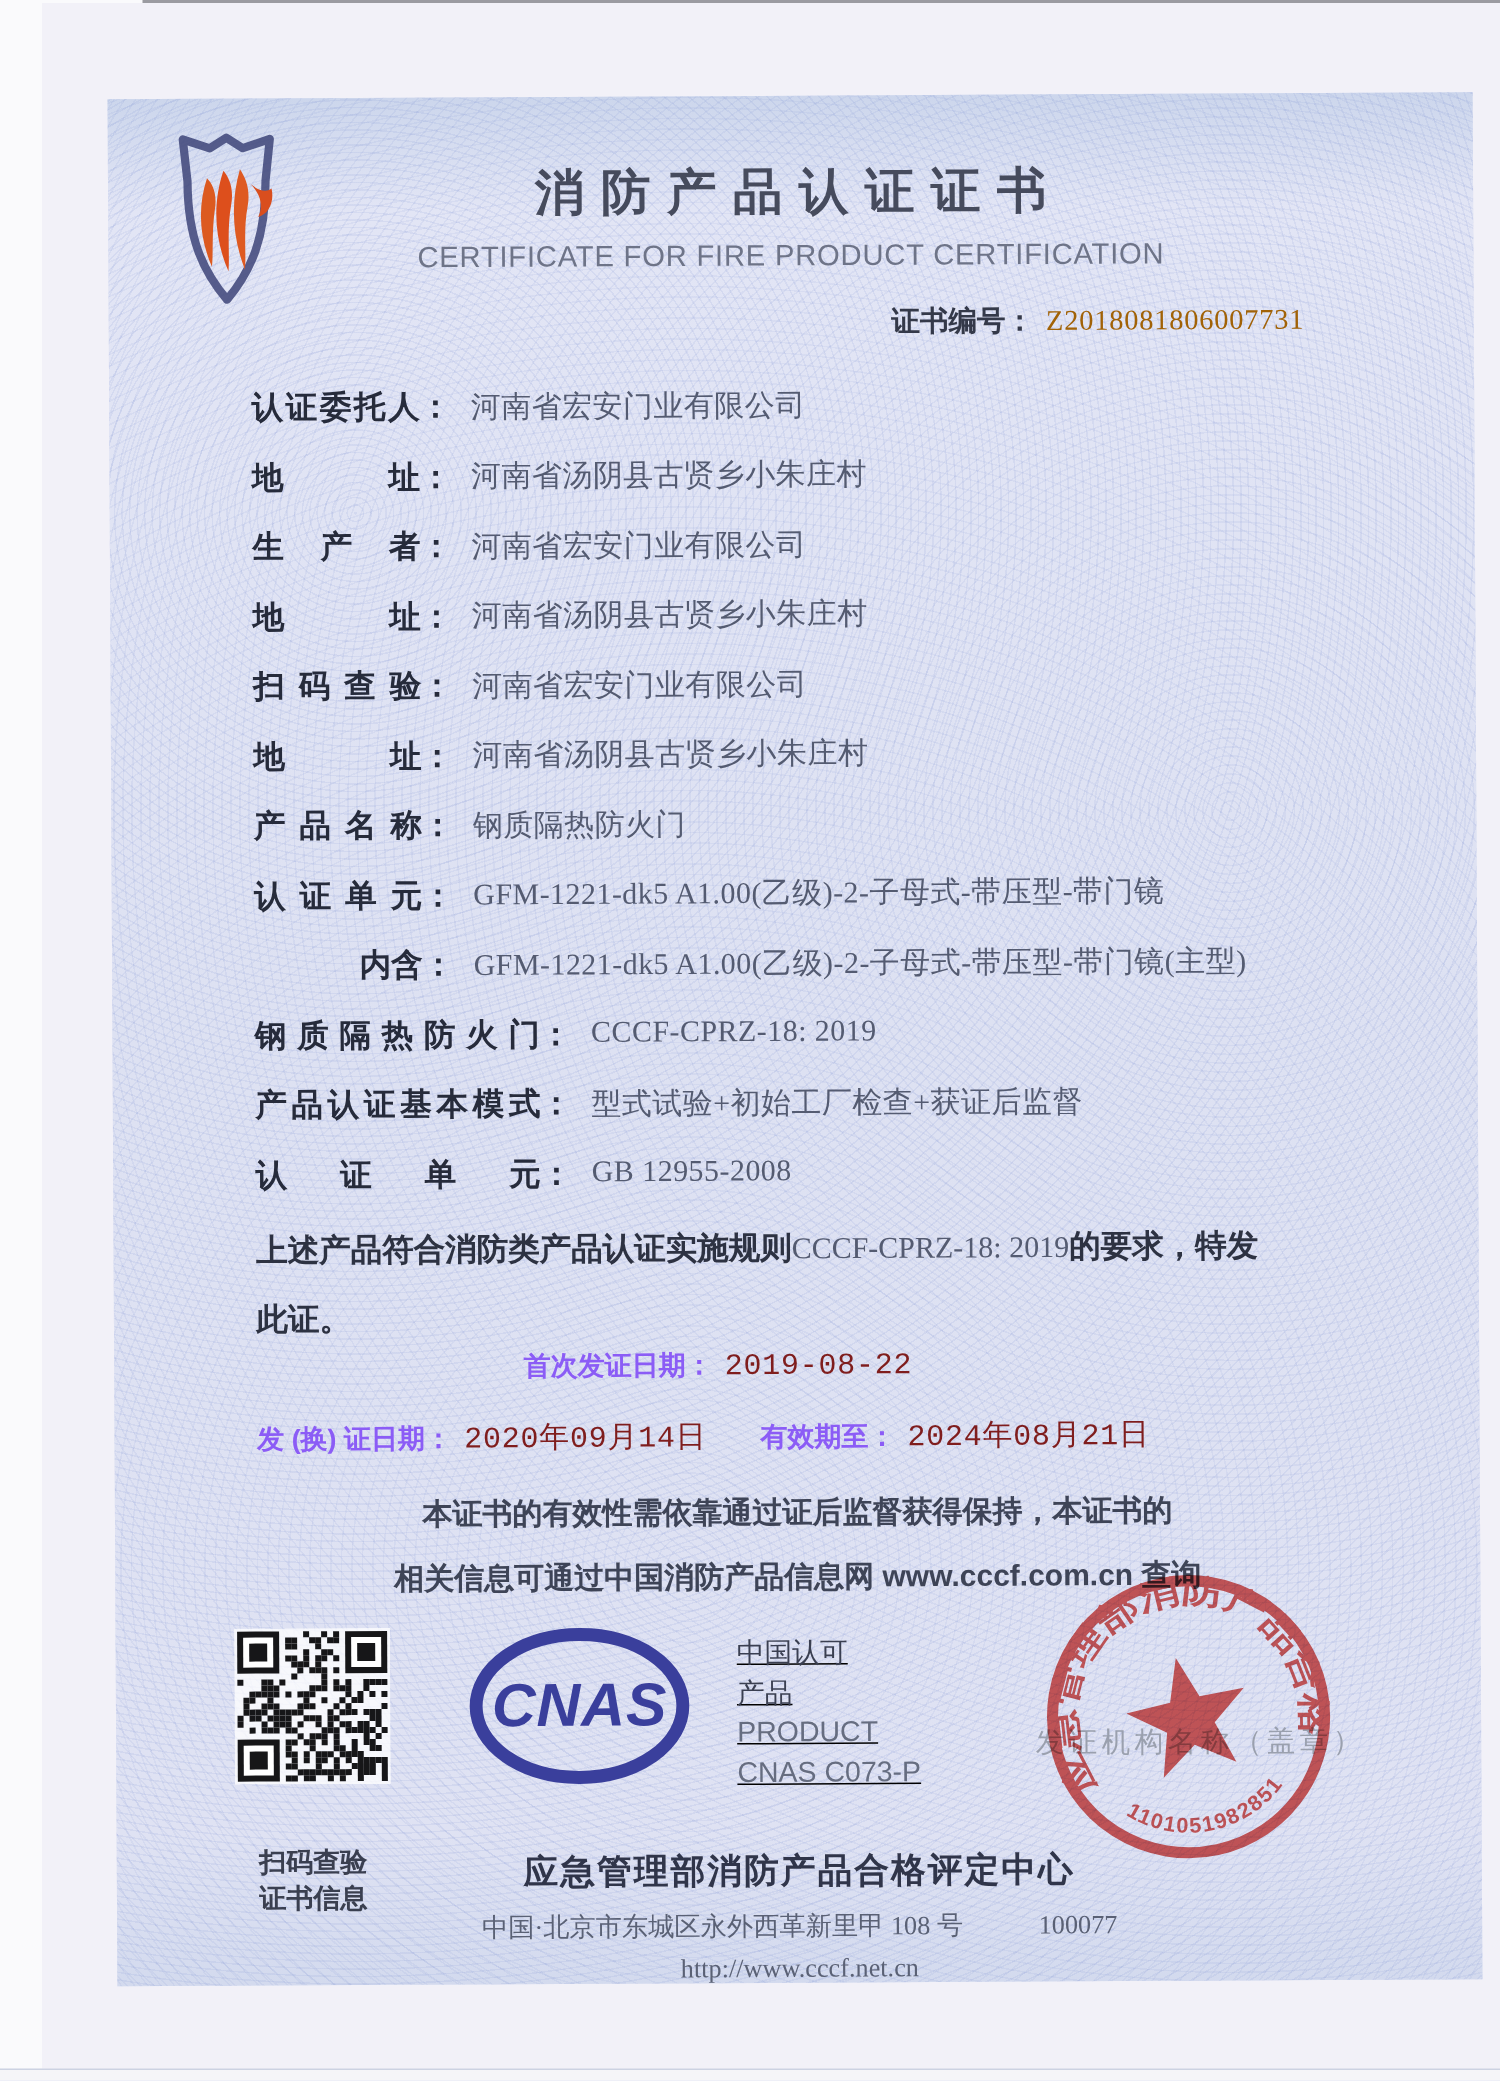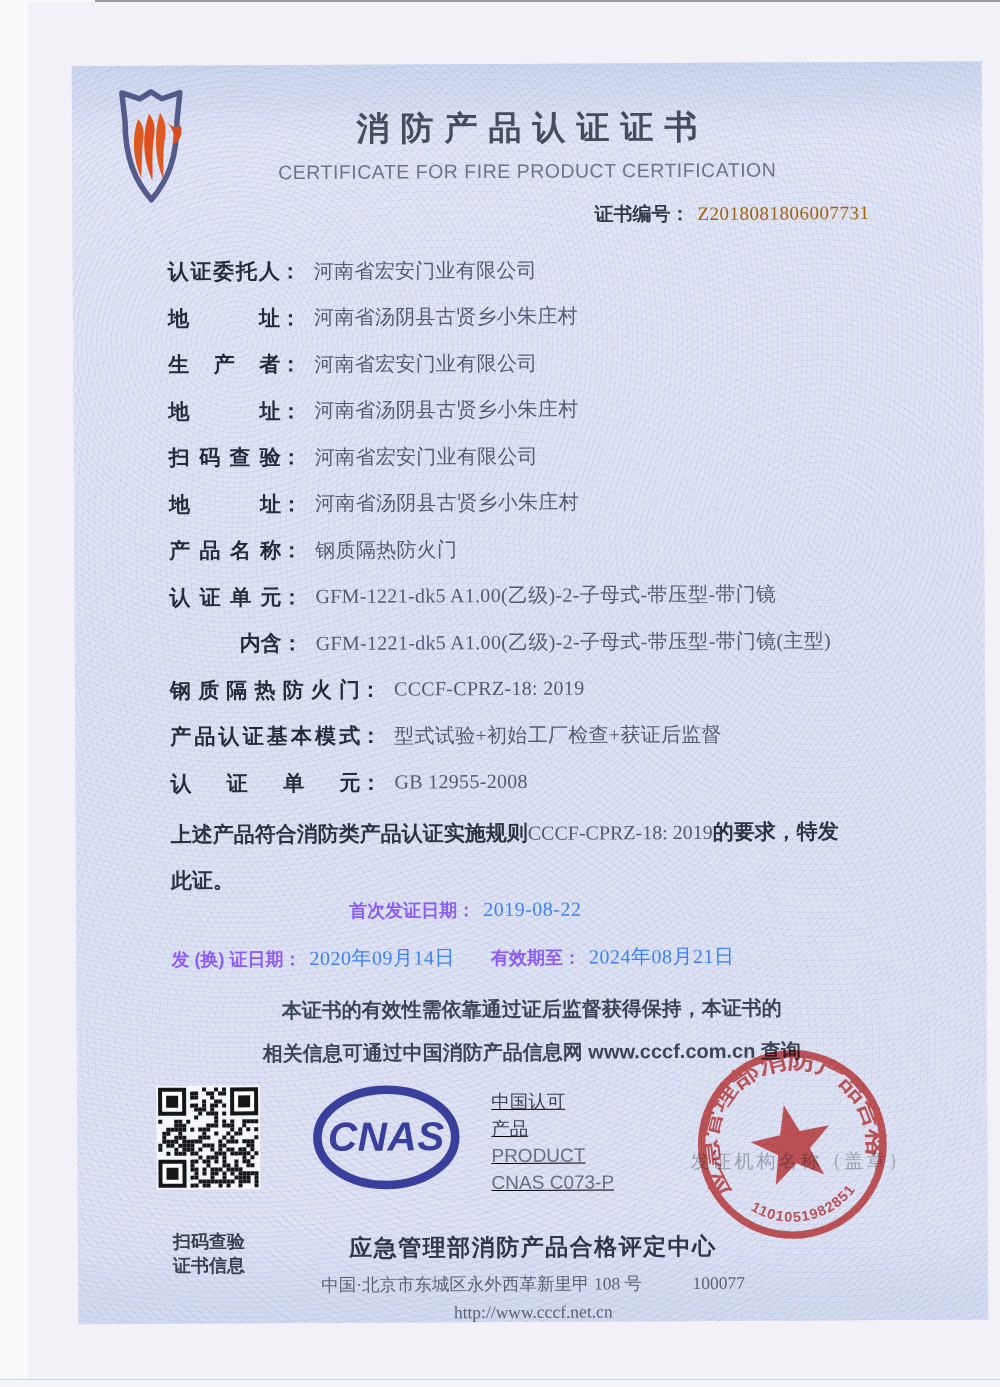--- a/index.html
+++ b/index.html
@@ -36,21 +36,21 @@
   .row.long .lbl{width:190px;}
   .row.inner .lbl{text-align-last:right;}
   .cln{font-size:21px;font-weight:bold;color:#262b3b;margin-right:13px;}
   .val{font-size:20px;font-family:"Liberation Serif","DejaVu Serif",serif;color:#545b71;letter-spacing:.3px;}
   .statement{position:absolute;left:170px;top:810px;width:742px;line-height:45px;
     font-size:21px;font-weight:bold;color:#2d3242;}
   .statement .sv{font-weight:normal;font-size:20px;font-family:"Liberation Serif","DejaVu Serif",serif;color:#545b71;}
   .first-issue{position:absolute;left:348px;top:898px;display:flex;align-items:baseline;}
   .dates-row{position:absolute;left:170px;top:944px;display:flex;align-items:baseline;white-space:nowrap;}
   .dlb{font-size:18px;font-weight:bold;color:#8b5cf6;}
-  .dvl{font-size:20px;font-family:Liberation Serif, serif;color:#3b82f6;margin-left:8px;letter-spacing:.5px;}
+  .dvl{font-size:20px;font-family:Liberation Mono, monospace;color:#7f1d1d;margin-left:8px;letter-spacing:.5px;}
   .gap36{width:36px;}
   .notes{position:absolute;left:75px;top:988px;width:910px;text-align:center;
     font-size:20px;font-weight:bold;color:#3e4457;line-height:43px;}
   .qr{position:absolute;left:154px;top:1084px;width:104px;height:104px;}
   .qr-cap{position:absolute;left:150px;top:1228px;width:112px;text-align:center;
     font-size:18px;font-weight:600;color:#3a3f50;line-height:24px;}
   .cnas{position:absolute;left:308px;top:1080px;width:152px;height:114px;}
   .accred{position:absolute;left:489px;top:1088px;line-height:27px;white-space:nowrap;text-decoration:underline;}
   .accred .cn{font-size:18.5px;font-weight:500;color:#3a3f51;}
   .accred .en{font-size:19px;color:#666d80;}

